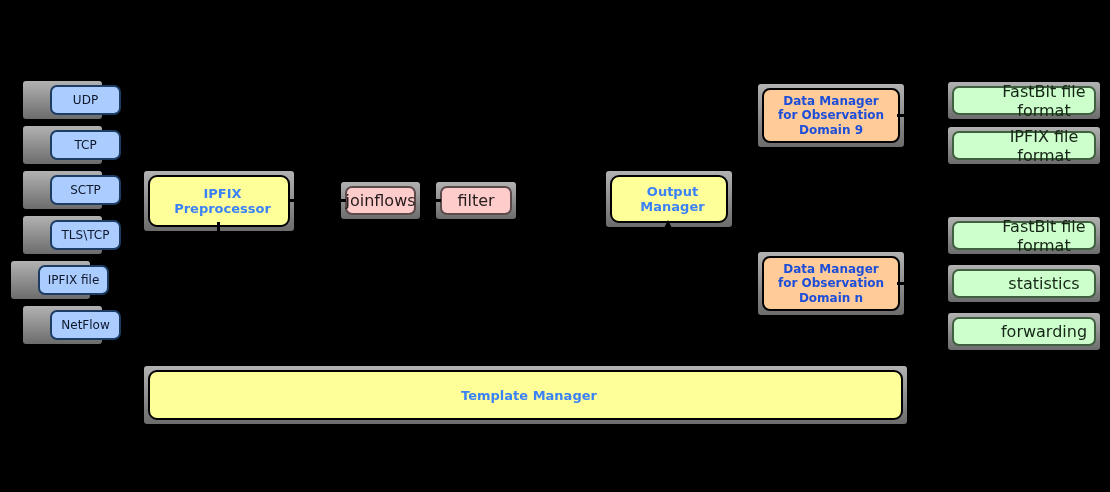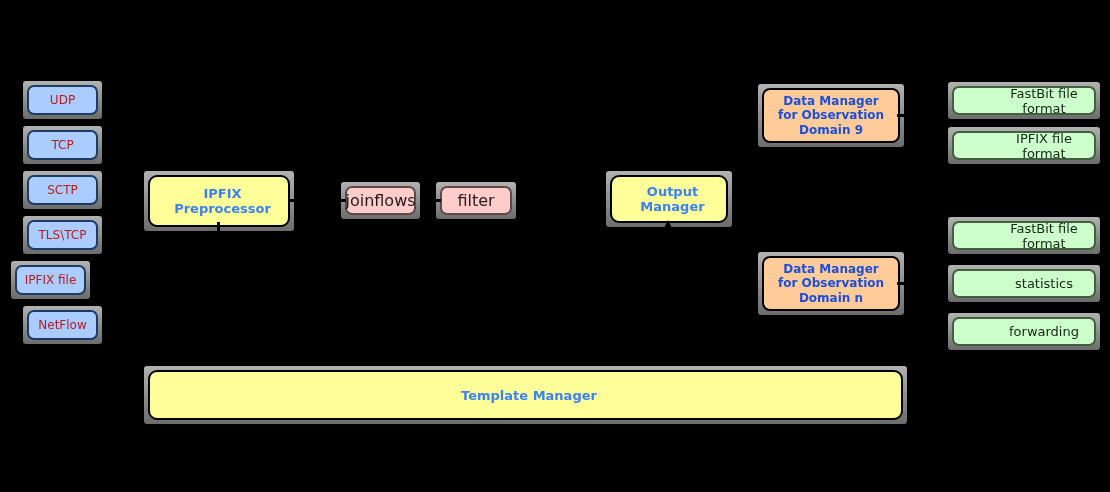--- a/index.html
+++ b/index.html
@@ -11,25 +11,25 @@
   .frame {
     position:absolute; box-sizing:border-box; padding:4px;
     background:linear-gradient(to bottom,#b2b2b2,#6c6c6c);
     border-radius:3px;
   }
   .box {
     position:relative; width:100%; height:100%;
     display:flex; flex-direction:column; align-items:center; justify-content:center;
     text-align:center; box-sizing:border-box; border-radius:7px;
   }
-  .blue   { background:#aaccff; border:2px solid #1c3c64; color:#b91c1c; font-size:12px; }
+  .blue   { background:#aaccff; border:2px solid #1c3c64; color:#0f172a; font-size:12px;margin-left:23px; }
   .yellow { background:#ffff99; border:2px solid #000000; color:#3b82f6; font-size:13px; font-weight:bold;padding-left:7px; }
   .pink   { background:#ffcccc; border:2px solid #5c4a4a; color:#241c1c; font-size:16px; }
   .orange { background:#ffcc99; border:2px solid #000000; color:#1d4ed8; font-size:12px; font-weight:bold; line-height:14.5px; border-radius:8px; }
-  .green  { background:#ccffcc; border:2px solid #40603f; color:#162516; font-size:13px;padding-left:40px; }
+  .green  { background:#ccffcc; border:2px solid #40603f; color:#162516; font-size:16px;padding-left:40px; }
   .big    { border-radius:9px; }
   .tick   { position:absolute; background:#000000; }
   .arrow-up {
     position:absolute; width:0; height:0;
     border-left:6px solid transparent; border-right:6px solid transparent;
     border-bottom:12px solid #000000;
   }
   .lbl { display:block; }
 </style>
 </head>

